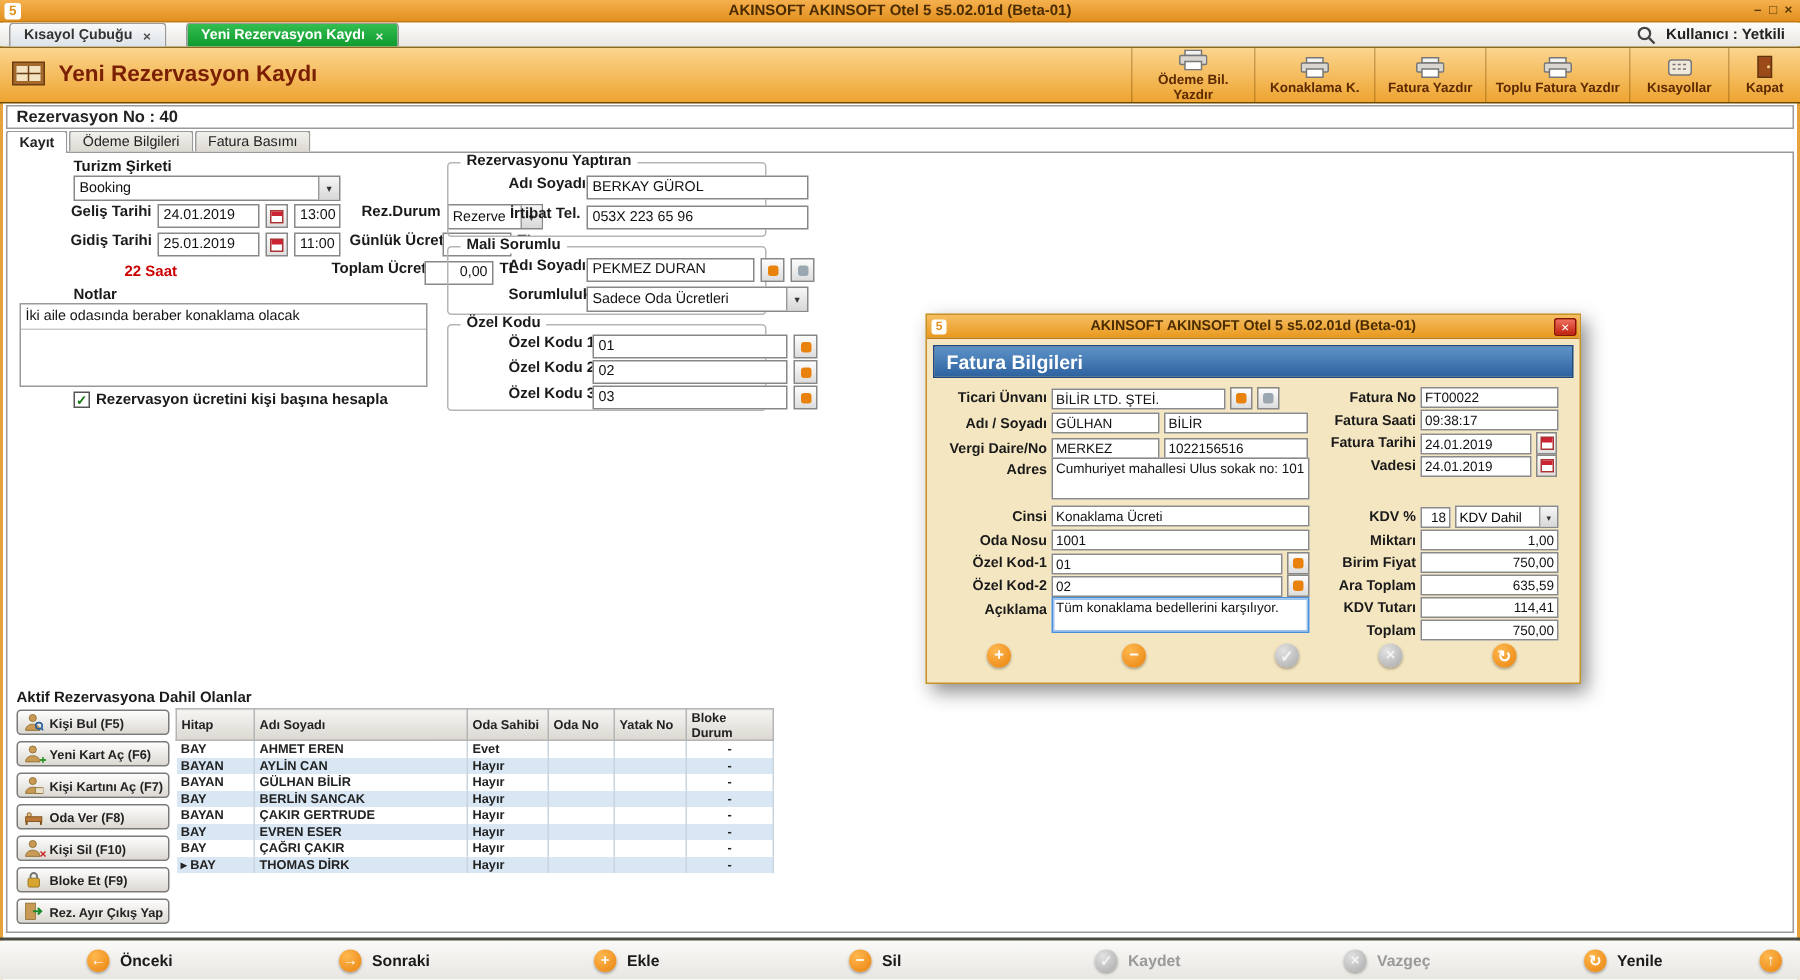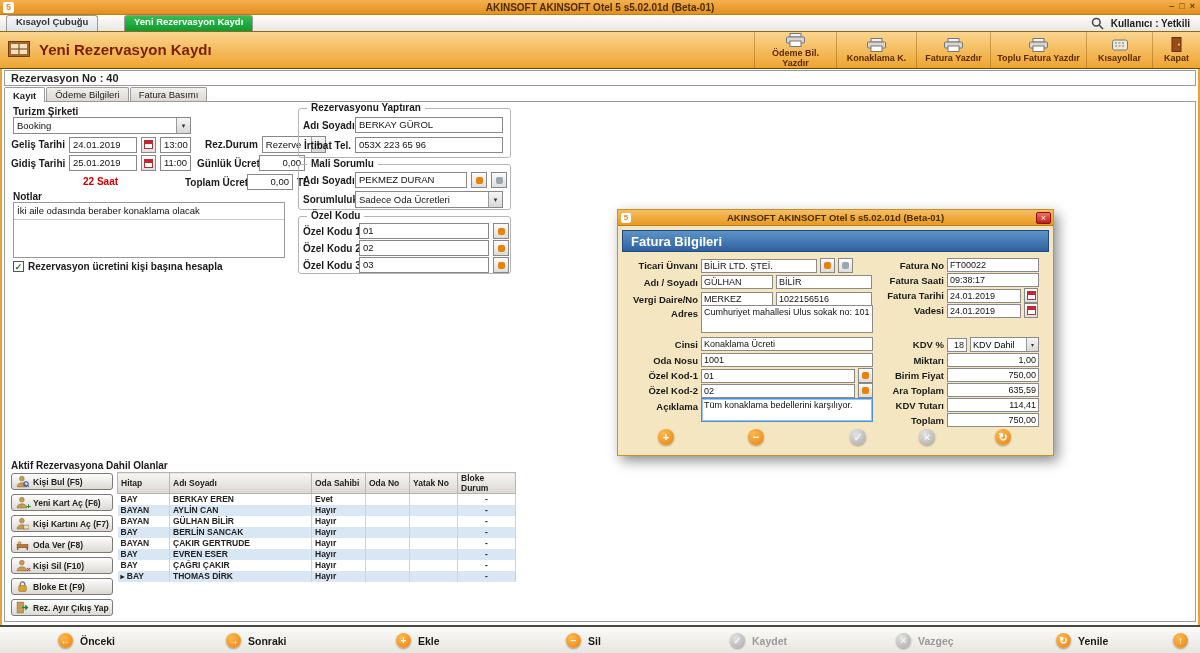--- a/index.html
+++ b/index.html
@@ -17,21 +17,21 @@
   .titlebar .wtitle { position:absolute; left:0; right:0; text-align:center; font-size:10px;
     font-weight:bold; color:#4a2c00; }
   .wincontrols { position:absolute; right:5px; top:1px; display:flex; gap:5px; font-size:9px;
     color:#5a3a00; font-weight:bold; }
 
   
   .tabbar { position:absolute; left:-2px; top:15px; width:1200px; height:17px;
     background:linear-gradient(#FDFDFC,#E9E7E2); border-bottom:1px solid #8a6a20; }
   .tab { position:absolute; bottom:0; height:16px; display:flex; align-items:center; gap:7px;
     padding:0 9px; font-size:9.5px; font-weight:bold; border:1px solid #9a9a9a; border-bottom:none;
-    border-radius:3px 3px 0 0; cursor:pointer;flex-direction:column; }
+    border-radius:3px 3px 0 0; cursor:pointer; }
   .tab.inactive { left:6px; background:linear-gradient(#F8F8F8,#DDE3EA); color:#333; }
   .tab.active { left:124px; background:linear-gradient(#34BE52,#0E9A2E); color:#fff; }
   .tab .x { font-size:9px; opacity:.85; }
   .tabbar-right { position:absolute; right:10px; top:2px; display:flex; align-items:center; gap:7px;
     font-size:10px; font-weight:bold; color:#222; }
 
   
   .headerband { position:absolute; left:-2px; top:32px; width:1200px; height:37px;
     background:linear-gradient(#FBD58E,#EEA431); border-bottom:1px solid #6b4a00; }
   .htitle { position:absolute; left:8px; top:7px; display:flex; align-items:center; gap:9px; }
@@ -49,21 +49,21 @@
     font-size:11px; font-weight:bold; color:#222; }
   .subtabs { position:absolute; left:2px; top:87px; display:flex; height:14px; z-index:2; }
   .stab { padding:0 8px; font-size:9.5px; display:flex; align-items:center; border:1px solid #9a9a9a;
     border-bottom:none; background:linear-gradient(#F2F0EC,#DCD9D2); color:#222;
     border-radius:2px 2px 0 0; margin-right:1px; cursor:pointer; }
   .stab.active { background:#fff; font-weight:bold; position:relative; top:0; height:15px; }
 
   
   .mainpanel { position:absolute; left:2px; top:101px; width:1192px; height:521px; background:#fff;
     border:1px solid #9a9a9a; }
-  .fr { position:absolute; display:flex; align-items:center; gap:4px; }
+  .fr { position:absolute; display:flex; gap:4px;margin-left:36px; }
   .lbl { font-size:10px; font-weight:bold; color:#1a1a1a; white-space:nowrap; }
   .w54r { width:54px; text-align:right; } .w58r { width:58px; text-align:right; }
   .w48r { width:48px; text-align:right; } .w52r { width:52px; text-align:right; }
   .inp { border:1px solid #888; background:#fff; height:16px; line-height:14px; font-size:9.5px;
     padding:0 3px; color:#111; overflow:hidden; white-space:nowrap; }
   .num { text-align:right; }
   .w68{width:68px}.w31{width:31px}.w46{width:46px}.w148{width:148px}.w112{width:112px}.w130{width:130px}
   .sel { border:1px solid #888; background:#fff; height:17px; display:flex; align-items:center;
     font-size:9.5px; padding-left:3px; color:#111; cursor:pointer; }
   .sel .arr { margin-left:auto; width:14px; align-self:stretch;
@@ -467,21 +467,21 @@
           <th>Adı Soyadı</th>
           <th>Oda Sahibi</th>
           <th>Oda No</th>
           <th>Yatak No</th>
           <th>Bloke Durum</th>
         </tr>
       </thead>
       <tbody>
           <tr>
             <td>BAY</td>
-            <td>BERKAY EREN</td>
+            <td>AHMET EREN</td>
             <td>Evet</td>
             <td></td>
             <td></td>
             <td>-</td>
           </tr>
           <tr>
             <td>BAYAN</td>
             <td>AYLİN CAN</td>
             <td>Hayır</td>
             <td></td>

